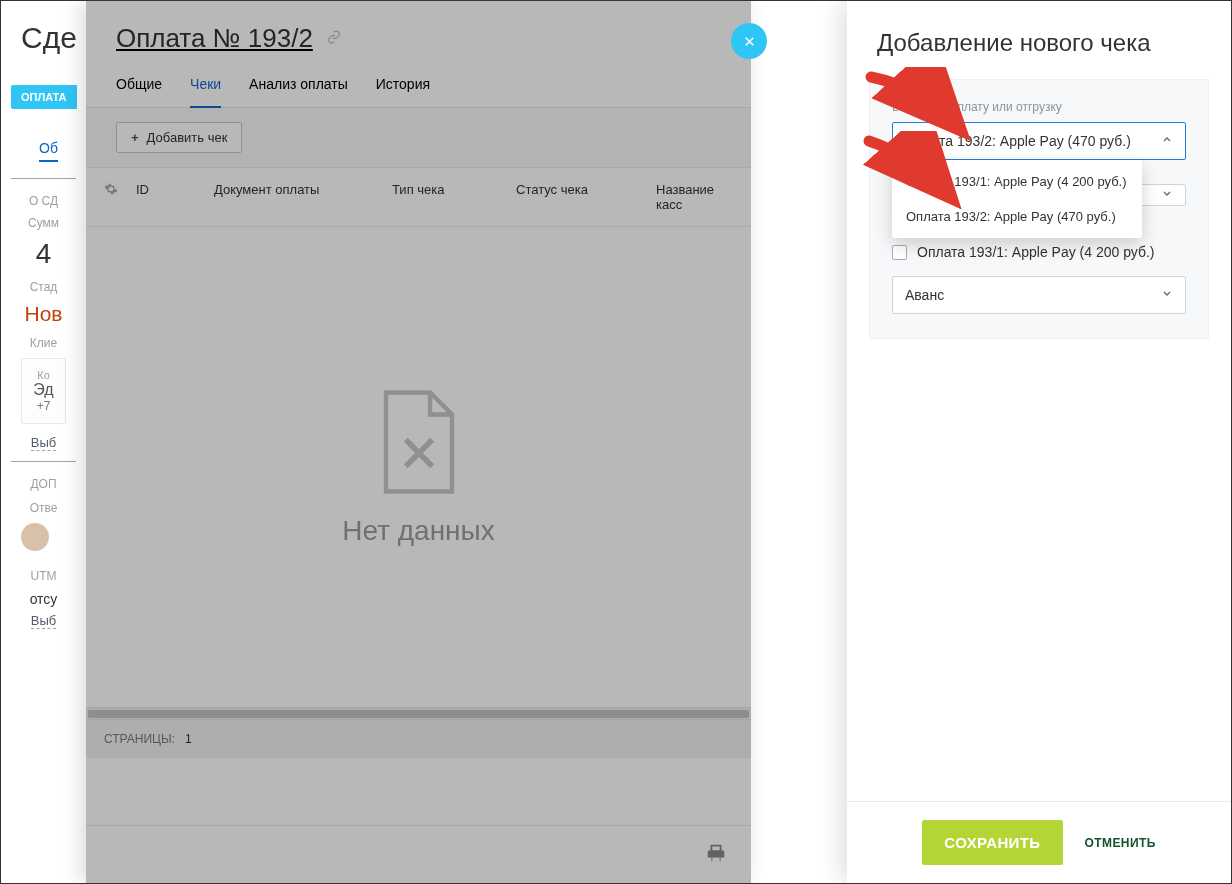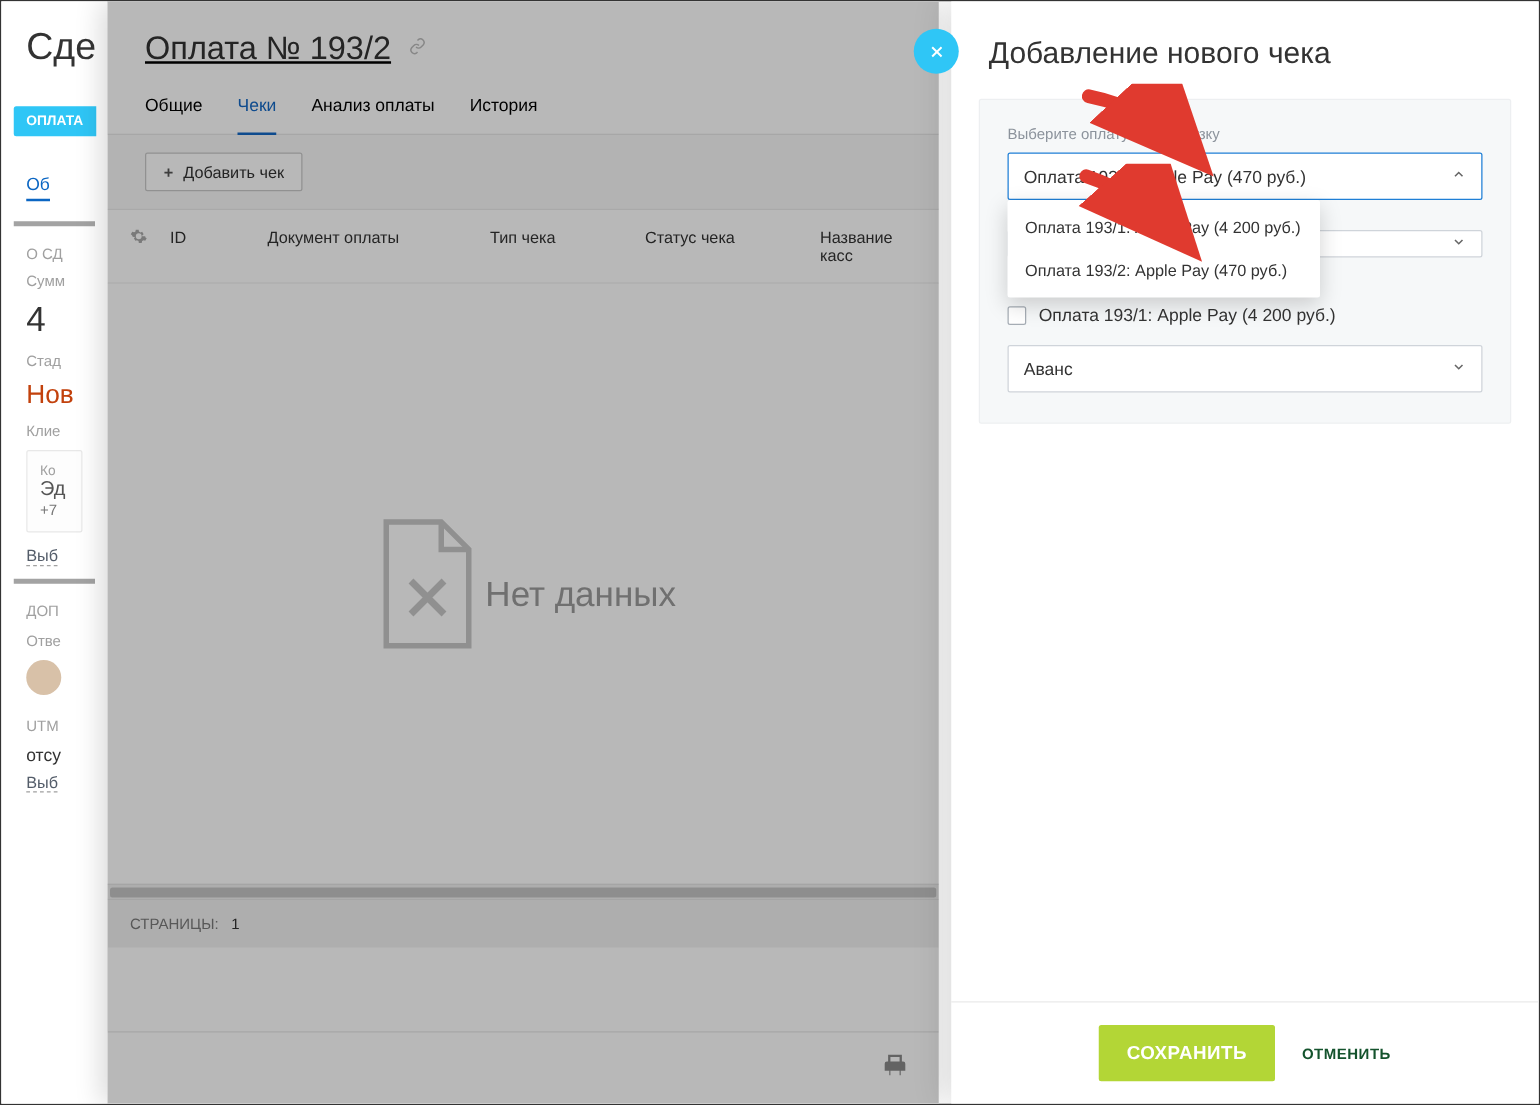--- a/index.html
+++ b/index.html
@@ -13,20 +13,21 @@
       border: 1px solid #333;
     }
     
     .bg-left {
       position: absolute;
       left: 0; top: 0;
       width: 85px;
       height: 100%;
       padding: 20px 10px;
       background: #fff;
+      text-align: center;
     }
     .bg-title {
       font-size: 30px;
       color: #333;
       font-weight: 300;
       margin-bottom: 30px;
       white-space: nowrap;
       padding-left: 10px;
     }
     .bg-badge {
@@ -42,21 +43,21 @@
     .bg-tab {
       color: #0b66c3;
       font-size: 14px;
       border-bottom: 2px solid #0b66c3;
       display: inline-block;
       padding-bottom: 4px;
       margin-left: 10px;
       margin-bottom: 16px;
     }
     .bg-section {
-      border-top: 4px solid #a3a3a3;
+      border-top: 1px solid #a3a3a3;
       padding: 15px 10px 10px;
       font-size: 13px;
       color: #555;
     }
     .bg-section-title {
       color: #a0a0a0;
       font-size: 12px;
       margin-bottom: 8px;
     }
     .bg-big {
@@ -185,21 +186,21 @@
       color: #333;
     }
     .th-gear { width: 32px; color: #aaa; }
     .th-id { width: 78px; }
     .th-doc { width: 178px; }
     .th-type { width: 124px; }
     .th-status { width: 140px; }
     .th-cash { flex: 1; }
     .mp-empty {
       display: flex;
-      flex-direction: row;
+      flex-direction: column;
       align-items: center;
       justify-content: center;
       height: 480px;
       background: #fff;
     }
     .mp-empty svg { color: #c8c8c8; }
     .mp-empty-text {
       margin-top: 18px;
       font-size: 28px;
       color: #9b9b9b;
@@ -238,21 +239,21 @@
       display: flex;
       align-items: center;
       justify-content: flex-end;
       padding: 0 24px;
     }
     .printer-icon { color: #8a8a8a; }
     
     .side-panel {
       position: absolute;
       right: 0; top: 0;
-      width: 470px;
+      width: 384px;
       height: 100%;
       background: #fff;
       box-shadow: -4px 0 25px rgba(0,0,0,0.15);
       display: flex;
       flex-direction: column;
     }
     .sp-title {
       font-size: 24px;
       color: #333;
       font-weight: 300;

